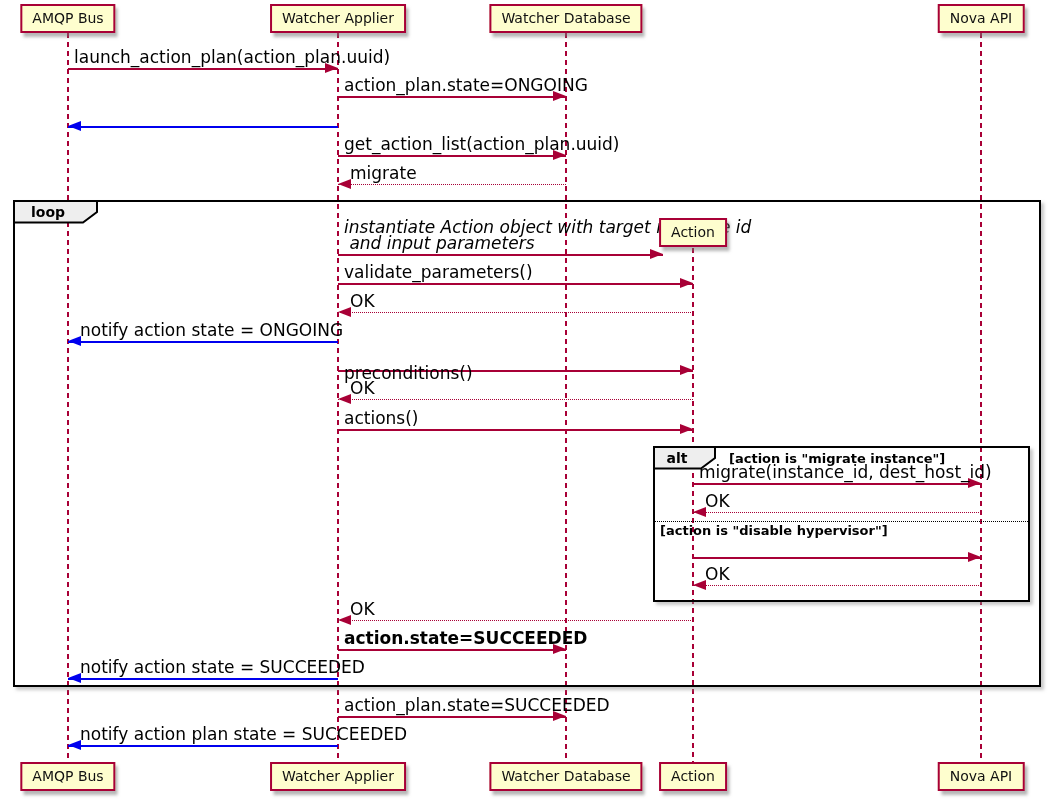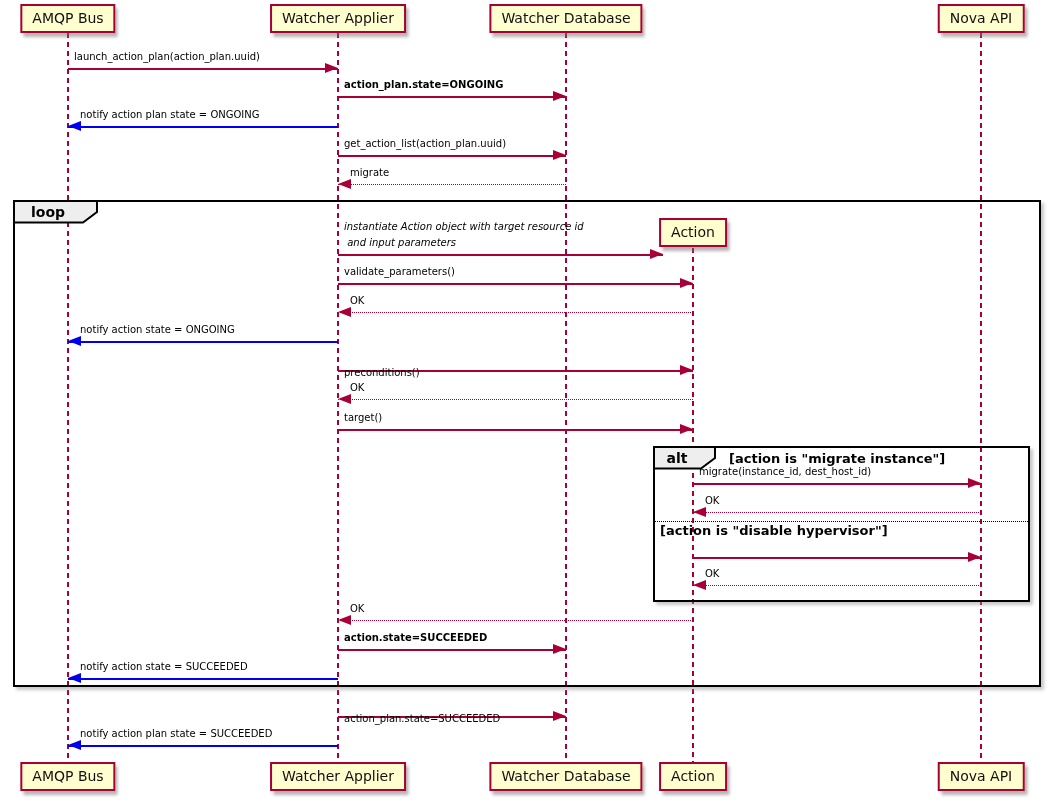--- a/index.html
+++ b/index.html
@@ -16,21 +16,21 @@
     box-shadow:3px 4px 3px rgba(120,120,120,.55);color:#111;box-sizing:border-box;height:29px;
   }
   .mline{position:absolute;height:0;}
   .mline.solid{border-top:2px solid var(--accent);}
   .mline.dotted{border-top:1px dotted var(--accent);}
   .mline.blue{border-top-color:var(--blue);}
   .head{position:absolute;width:0;height:0;border-top:5px solid transparent;border-bottom:5px solid transparent;}
   .head.right{border-left:13px solid var(--accent);}
   .head.left{border-right:13px solid var(--accent);}
   .head.blue.left{border-right-color:var(--blue);}
-  .mlabel{position:absolute;font-size:10px;line-height:16px;white-space:pre;color:#000;}
+  .mlabel{position:absolute;font-size:17px;line-height:16px;white-space:pre;color:#000;}
   .frame{position:absolute;border:2px solid #000;box-sizing:border-box;
     box-shadow:3px 3px 3px rgba(150,150,150,.5);background:transparent;}
   #frame-loop{left:13px;top:200px;width:1028px;height:487px;}
   #frame-alt{left:653px;top:446px;width:377px;height:156px;text-decoration:underline;}
   .pent{position:absolute;top:-2px;left:-2px;}
   .pent-label{position:absolute;top:0;font-weight:bold;font-size:14px;line-height:20px;text-align:center;color:#000;}
   #frame-loop .pent-label{left:0;width:66px;}
   #frame-alt .pent-label{left:0;width:44px;}
   .frame-cond{position:absolute;top:1px;font-weight:bold;font-size:13px;line-height:19px;white-space:nowrap;color:#000;}
   #frame-loop .frame-cond{left:92px;}
@@ -63,24 +63,23 @@
     <span class="frame-cond">[action is "migrate instance"]</span>
     <div class="alt-divider"></div>
     <span class="alt-else-cond">[action is "disable hypervisor"]</span>
   </div>
 
 <div class="mline solid" style="left: 68px; top: 68px; width: 270px;"></div>
     <div class="head right" style="top: 63px; left: 325px;"></div>
     <div class="mlabel" style="left: 74px; top: 49px;">launch_action_plan(action_plan.uuid)</div>
     <div class="mline solid" style="left: 338px; top: 96px; width: 228px;"></div>
     <div class="head right" style="top: 91px; left: 553px;"></div>
-    <div class="mlabel" style="left: 344px; top: 77px; font-weight: bold;">action_plan.state=ONGOING</div>
+    <div class="mlabel" style="left: 344px; top: 77px;">action_plan.state=ONGOING</div>
     <div class="mline solid blue" style="left: 68px; top: 126px; width: 270px;"></div>
     <div class="head left blue" style="top: 121px; left: 68px;"></div>
-    <div class="mlabel" style="left: 80px; top: 107px;">notify action plan state = ONGOING</div>
     <div class="mline solid" style="left: 338px; top: 155px; width: 228px;"></div>
     <div class="head right" style="top: 150px; left: 553px;"></div>
     <div class="mlabel" style="left: 344px; top: 136px;">get_action_list(action_plan.uuid)</div>
     <div class="mline dotted" style="left: 338px; top: 184px; width: 228px;"></div>
     <div class="head left" style="top: 179px; left: 338px;"></div>
     <div class="mlabel" style="left: 350px; top: 165px;">migrate</div>
     <div class="mline solid" style="left: 338px; top: 254px; width: 325px;"></div>
     <div class="head right" style="top: 249px; left: 650px;"></div>
     <div class="mlabel" style="left: 344px; top: 219px; font-style: italic;">instantiate Action object with target resource id
  and input parameters</div>
@@ -94,21 +93,21 @@
     <div class="head left blue" style="top: 336px; left: 68px;"></div>
     <div class="mlabel" style="left: 80px; top: 322px;">notify action state = ONGOING</div>
     <div class="mline solid" style="left: 338px; top: 370px; width: 355px;"></div>
     <div class="head right" style="top: 365px; left: 680px;"></div>
     <div class="mlabel" style="left: 344px; top: 365px;">preconditions()</div>
     <div class="mline dotted" style="left: 338px; top: 399px; width: 355px;"></div>
     <div class="head left" style="top: 394px; left: 338px;"></div>
     <div class="mlabel" style="left: 350px; top: 380px;">OK</div>
     <div class="mline solid" style="left: 338px; top: 429px; width: 355px;"></div>
     <div class="head right" style="top: 424px; left: 680px;"></div>
-    <div class="mlabel" style="left: 344px; top: 410px;">target()</div>
+    <div class="mlabel" style="left: 344px; top: 410px;">actions()</div>
     <div class="mline solid" style="left: 693px; top: 483px; width: 288px;"></div>
     <div class="head right" style="top: 478px; left: 968px;"></div>
     <div class="mlabel" style="left: 699px; top: 464px;">migrate(instance_id, dest_host_id)</div>
     <div class="mline dotted" style="left: 693px; top: 512px; width: 288px;"></div>
     <div class="head left" style="top: 507px; left: 693px;"></div>
     <div class="mlabel" style="left: 705px; top: 493px;">OK</div>
     <div class="mline solid" style="left: 693px; top: 557px; width: 288px;"></div>
     <div class="head right" style="top: 552px; left: 968px;"></div>
     <div class="mline dotted" style="left: 693px; top: 585px; width: 288px;"></div>
     <div class="head left" style="top: 580px; left: 693px;"></div>
@@ -117,21 +116,21 @@
     <div class="head left" style="top: 615px; left: 338px;"></div>
     <div class="mlabel" style="left: 350px; top: 601px;">OK</div>
     <div class="mline solid" style="left: 338px; top: 649px; width: 228px;"></div>
     <div class="head right" style="top: 644px; left: 553px;"></div>
     <div class="mlabel" style="left: 344px; top: 630px; font-weight: bold;">action.state=SUCCEEDED</div>
     <div class="mline solid blue" style="left: 68px; top: 678px; width: 270px;"></div>
     <div class="head left blue" style="top: 673px; left: 68px;"></div>
     <div class="mlabel" style="left: 80px; top: 659px;">notify action state = SUCCEEDED</div>
     <div class="mline solid" style="left: 338px; top: 716px; width: 228px;"></div>
     <div class="head right" style="top: 711px; left: 553px;"></div>
-    <div class="mlabel" style="left: 344px; top: 697px; margin-top: 14px;">action_plan.state=SUCCEEDED</div>
+    <div class="mlabel" style="left: 344px; top: 697px;">action_plan.state=SUCCEEDED</div>
     <div class="mline solid blue" style="left: 68px; top: 745px; width: 270px;"></div>
     <div class="head left blue" style="top: 740px; left: 68px;"></div>
     <div class="mlabel" style="left: 80px; top: 726px;">notify action plan state = SUCCEEDED</div>
     <div class="pbox" style="left: 68px; top: 4px;">AMQP Bus</div>
     <div class="pbox" style="left: 68px; top: 762px;">AMQP Bus</div>
     <div class="pbox" style="left: 338px; top: 4px;">Watcher Applier</div>
     <div class="pbox" style="left: 338px; top: 762px;">Watcher Applier</div>
     <div class="pbox" style="left: 566px; top: 4px;">Watcher Database</div>
     <div class="pbox" style="left: 566px; top: 762px;">Watcher Database</div>
     <div class="pbox" style="left: 693px; top: 218px;">Action</div>

